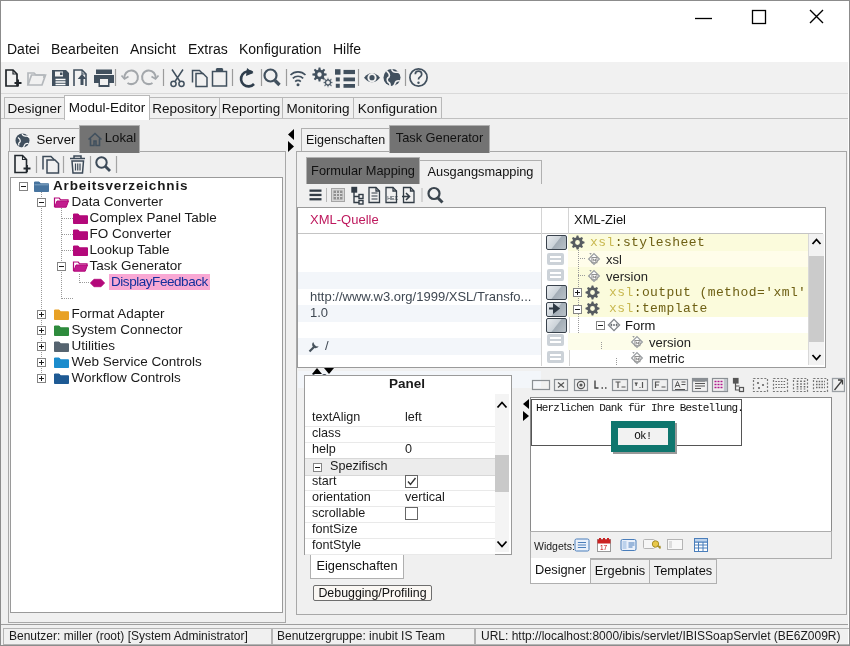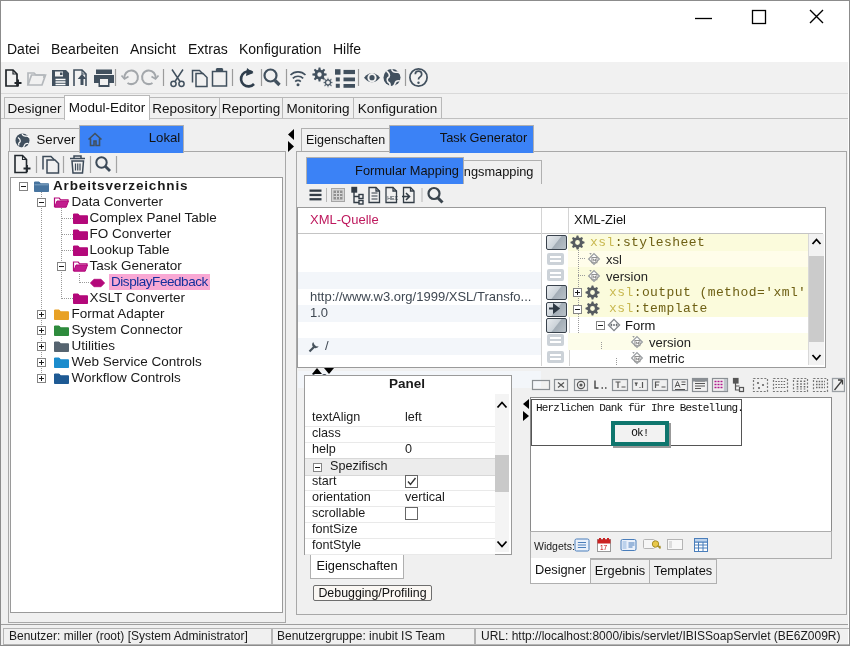--- a/index.html
+++ b/index.html
@@ -17,21 +17,21 @@
   .mtab{position:absolute;top:3px;height:21px;background:#f0f0f0;border:1px solid #b9b9b9;border-bottom:none;text-align:center;line-height:21px;color:#111;}
   .mtab.active{background:#fff;top:1px;height:24px;line-height:23px;z-index:3;}
   #tabline{position:absolute;left:0;top:118px;width:848px;height:1px;background:#c0c0c0;}
   
   #content{position:absolute;left:0;top:119px;width:848px;height:507px;background:#f0f0f0;}
   
   #statusbar{position:absolute;left:0;top:624px;width:848px;height:22px;background:#f0f0f0;border-top:1px solid #9e9e9e;font-size:12px;color:#1a1a1a;}
   .scell{position:absolute;top:3px;height:15px;border:1px solid #b4b4b4;padding-left:5px;line-height:15px;white-space:nowrap;overflow:hidden;}
   
   .tab{position:absolute;background:#f0f0f0;border:1px solid #b0b0b0;border-bottom:none;color:#111;text-align:center;}
-  .tab.active{background:#3b82f6;z-index:3;padding-left:44px;}
+  .tab.active{background:#737373;z-index:3;}
   
   .box{position:absolute;background:#fff;border:1px solid #9a9a9a;}
   .treerow{position:absolute;left:0;height:16px;line-height:16px;font-size:13.5px;color:#1a1a1a;white-space:nowrap;}
   .treerow .exp{position:absolute;top:3.5px;width:9px;height:9px;overflow:visible;}
   .treerow .tico{position:absolute;top:2px;width:15px;height:12px;overflow:visible;}
   .tl{position:absolute;top:0;}
   .tl.sel{background:#f9a8d4;color:#13309c;padding:0 2px;margin-left:-2px;letter-spacing:-0.45px;}
   .dot{position:absolute;}
   .dot.v{width:1px;background-image:repeating-linear-gradient(to bottom,#9a9a9a 0 1px,transparent 1px 2px);}
   .dot.h{height:1px;background-image:repeating-linear-gradient(to right,#9a9a9a 0 1px,transparent 1px 2px);}
@@ -279,26 +279,20 @@
         <use href="#fopen" stroke="#b3087a"></use>
       </svg>
     <span class="tl" style="left:78.5px;">Task Generator</span>
   </div>
   <div class="treerow" style="top:96px;width:270px;">
     <svg class="tico" style="left:79px;top:2.5px;" width="18" height="11" viewBox="0 0 19 11">
         <path d="M.5 5.5 L5 .8 H14 L18.5 5.5 L14 10.2 H5 Z" fill="#b3087a" stroke="#b3087a" stroke-width="1"></path>
       </svg>
     <span class="tl sel" style="left:100px;">DisplayFeedback</span>
   </div>
-  <div class="treerow" style="top:112px;width:270px;">
-    <svg class="tico" style="left:61.5px;" viewBox="0 0 15 12">
-        <use href="#fclosed" fill="#b3087a" stroke="#b3087a"></use>
-      </svg>
-    <span class="tl" style="left:78.5px;">XSLT Converter</span>
-  </div>
   <div class="treerow" style="top:128px;width:270px;">
     <svg class="exp" style="left:26px;">
         <use href="#plus"></use>
       </svg>
     <svg class="tico" style="left:43px;" viewBox="0 0 15 12">
         <use href="#fclosed" fill="#e8a126" stroke="#e8a126"></use>
       </svg>
     <span class="tl" style="left:60.5px;">Format Adapter</span>
   </div>
   <div class="treerow" style="top:144px;width:270px;">
@@ -661,21 +655,21 @@
       </g>
   <g fill="none" stroke="#3f3f3f" stroke-width="1.3">
         <rect x="302.5" y="4.5" width="12" height="13" stroke="#9a9fa4"></rect>
         <path d="M304.5 16 L312.5 6 M312.5 6 h-4.5 M312.5 6 v4.5"></path>
       </g>
 </svg>
 </div>
 <div class="box" id="canvas" style="left:530px;top:397px;width:300px;height:133px;border-color:#8a8a8a;">
   <div class="abs" style="left:0px;top:1px;width:209px;height:45px;border:1px solid #555;background:#fff;">
     <div class="abs" style="left:4px;top:2px;font-family:'Liberation Mono',monospace;font-size:11px;letter-spacing:-0.85px;color:#111;white-space:pre;">Herzlichen Dank für Ihre Bestellung.</div>
-    <div class="abs" style="left:79px;top:21px;width:50px;height:17px;background:#f2f2f2;border:4px solid #0f766e;box-shadow:2px 2px 0 #999;text-align:center;line-height:16px;font-family:'Liberation Mono',monospace;font-size:11px;letter-spacing:-0.85px;color:#111;">Ok!</div>
+    <div class="abs" style="left:79px;top:21px;width:50px;height:17px;background:#f2f2f2;border:7px solid #0f766e;box-shadow:2px 2px 0 #999;text-align:center;line-height:16px;font-family:'Liberation Mono',monospace;font-size:11px;letter-spacing:-0.85px;color:#111;">Ok!</div>
   </div>
 </div>
 <div class="abs" id="widgetsbar" style="left:530px;top:531px;width:300px;height:26px;background:#f0f0f0;border:1px solid #adadad;">
   <span class="abs" style="left:3px;top:8px;font-size:10.5px;color:#1a1a1a;">Widgets:</span>
   <svg class="abs" style="left:43px;top:5px;" width="16" height="16" viewBox="0 0 16 16">
       <rect x="1" y="2" width="14" height="12" rx="1.5" fill="#eaf1fb" stroke="#4a7ebb"></rect>
       <path d="M4 5.5 h8 M4 8 h8 M4 10.5 h8" stroke="#4a7ebb" stroke-width="1.2"></path>
       <path d="M3 5.5 h.1 M3 8 h.1 M3 10.5 h.1" stroke="#333" stroke-width="1.4"></path>
     </svg>
   <svg class="abs" style="left:65px;top:5px;" width="16" height="16" viewBox="0 0 16 16">

